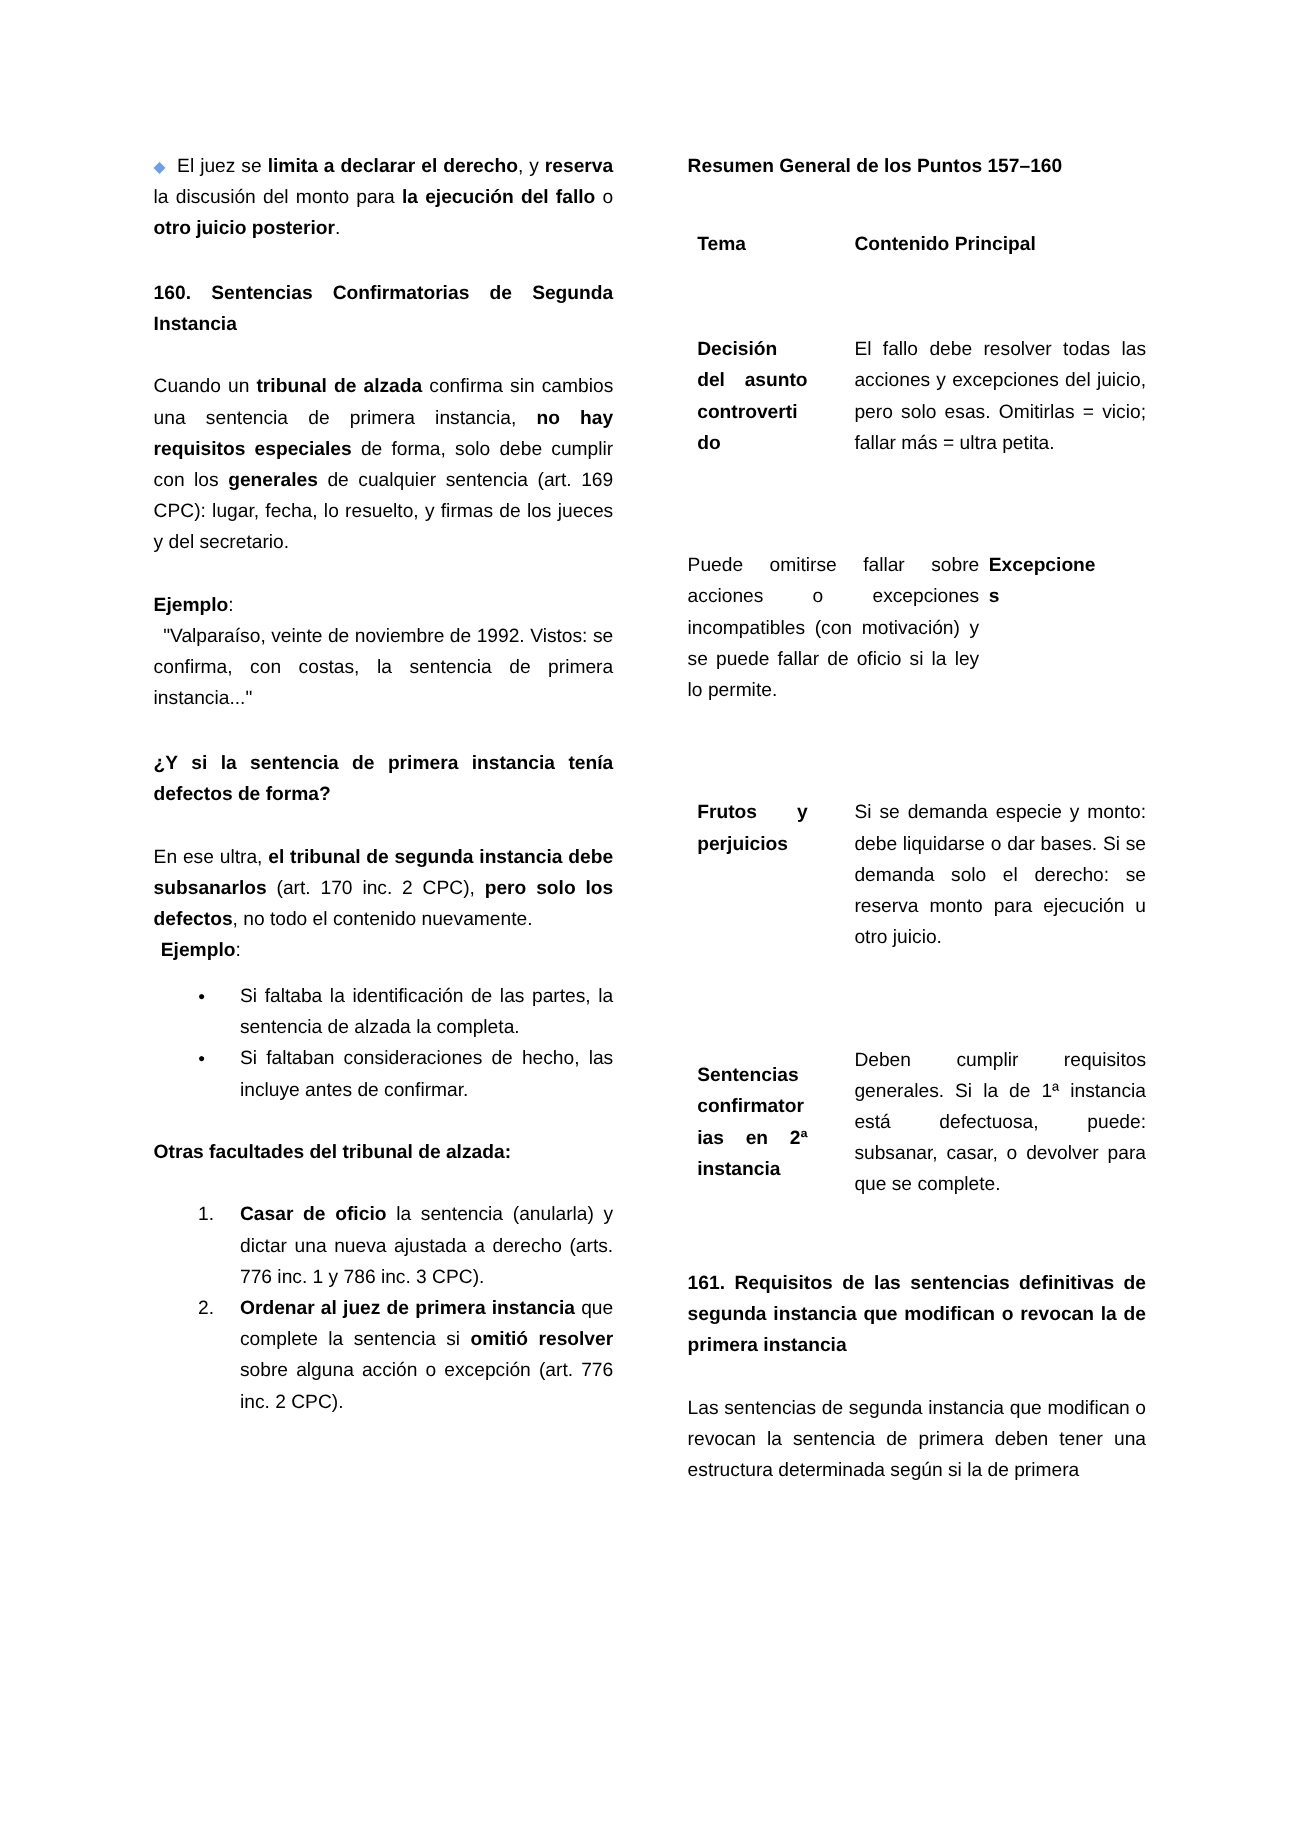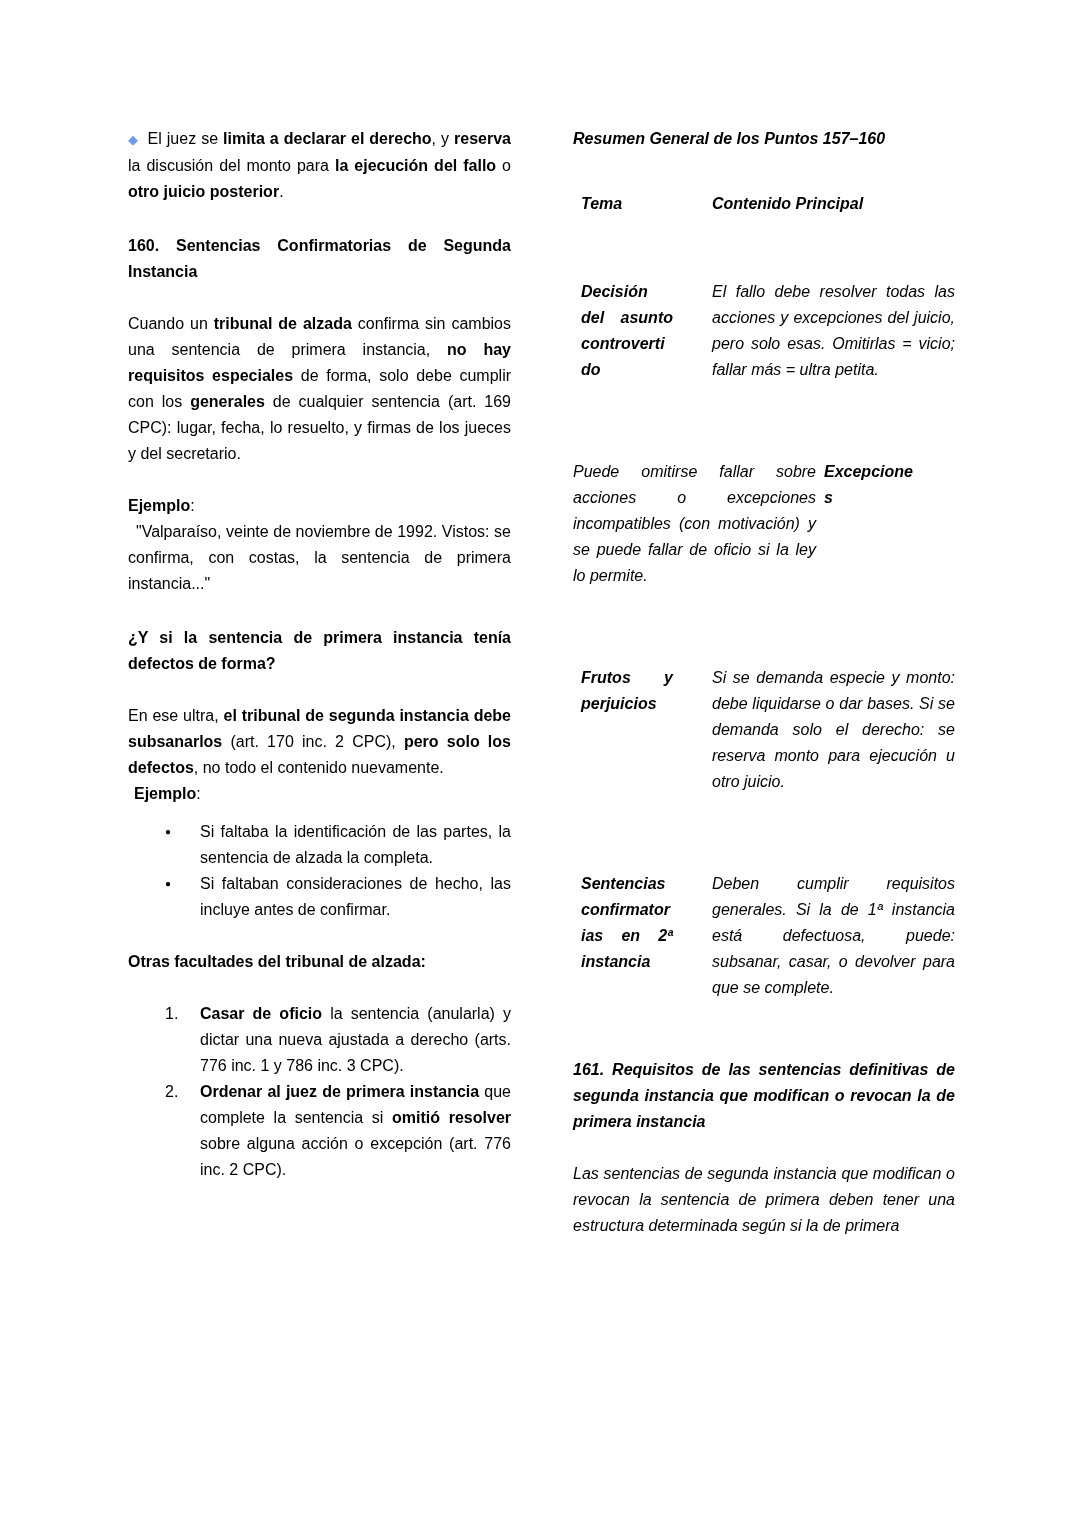--- a/index.html
+++ b/index.html
@@ -6,21 +6,21 @@
   html, body { margin: 0; padding: 0; }
   body {
     width: 1080px; height: 1525px; overflow: hidden;
     background: var(--paper, #ffffff);
     color: var(--ink, #000000);
     font-family: "Liberation Sans", "DejaVu Sans", sans-serif;
     font-size: 16px; line-height: 26px;
   }
   .page { display: flex; padding: 126px 0 0 128px; }
   .col-left  { width: 383px; margin-right: 62px; }
-  .col-right { width: 382px; font-style: italic; }
+  .col-right { width: 382px; }
 
   .para { margin: 0 0 26px; text-align: justify; }
   .b { font-weight: 700; }
   .mb0  { margin-bottom: 0; }
   .mb12 { margin-bottom: 12px; }
   .mb28 { margin-bottom: 28px; }
   .mb30 { margin-bottom: 30px; }
   .mb39 { margin-bottom: 39px; }
   .mt56 { margin-top: 56px; }
   .quote    { text-indent: 8px; }
@@ -30,21 +30,21 @@
 
   .li { display: flex; padding-left: 37px; margin: 0; }
   .li .marker  { flex: 0 0 35px; width: 35px; }
   .li .li-text { flex: 1; text-align: justify; }
   .bullet-glyph { font-size: 10px; line-height: 26px; }
   .list-block { margin: 0 0 26px; }
 
   .table { margin: 0; }
   .trow { display: flex; margin-bottom: 76px; }
   .trow.thead { margin-bottom: 62px; align-items: flex-end; }
-  .trow.last { margin-bottom: 0; }
+  .trow.last { margin-bottom: 0; align-items: center; }
   .tcell { text-align: justify; }
   .tcell.tema {
     flex: 0 0 100px; width: 100px; margin-right: 39px;
     padding-left: 8px; font-weight: 700; overflow-wrap: break-word; word-break: break-word;
   }
   .tcell.cont { flex: 1; }
 </style>
 </head>
 <body>
 

